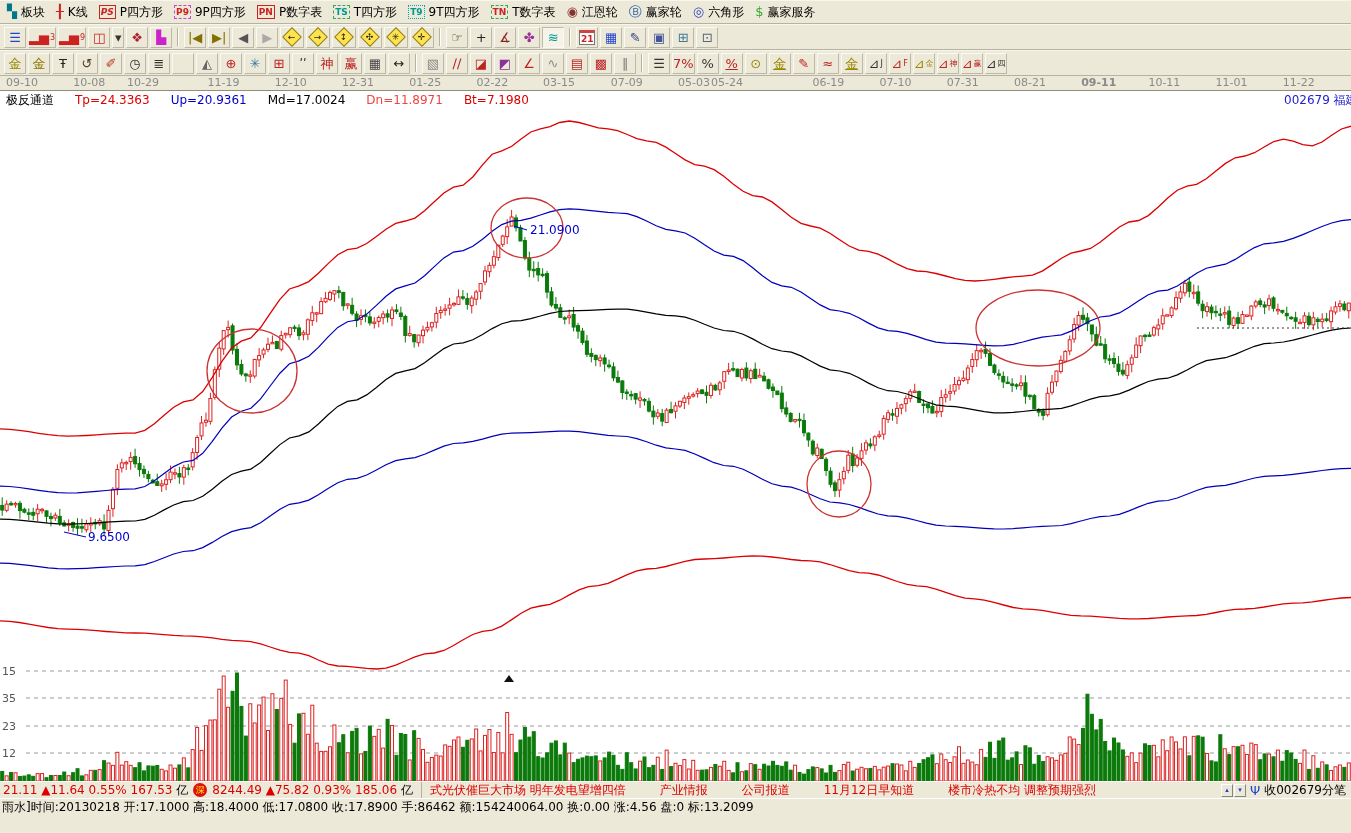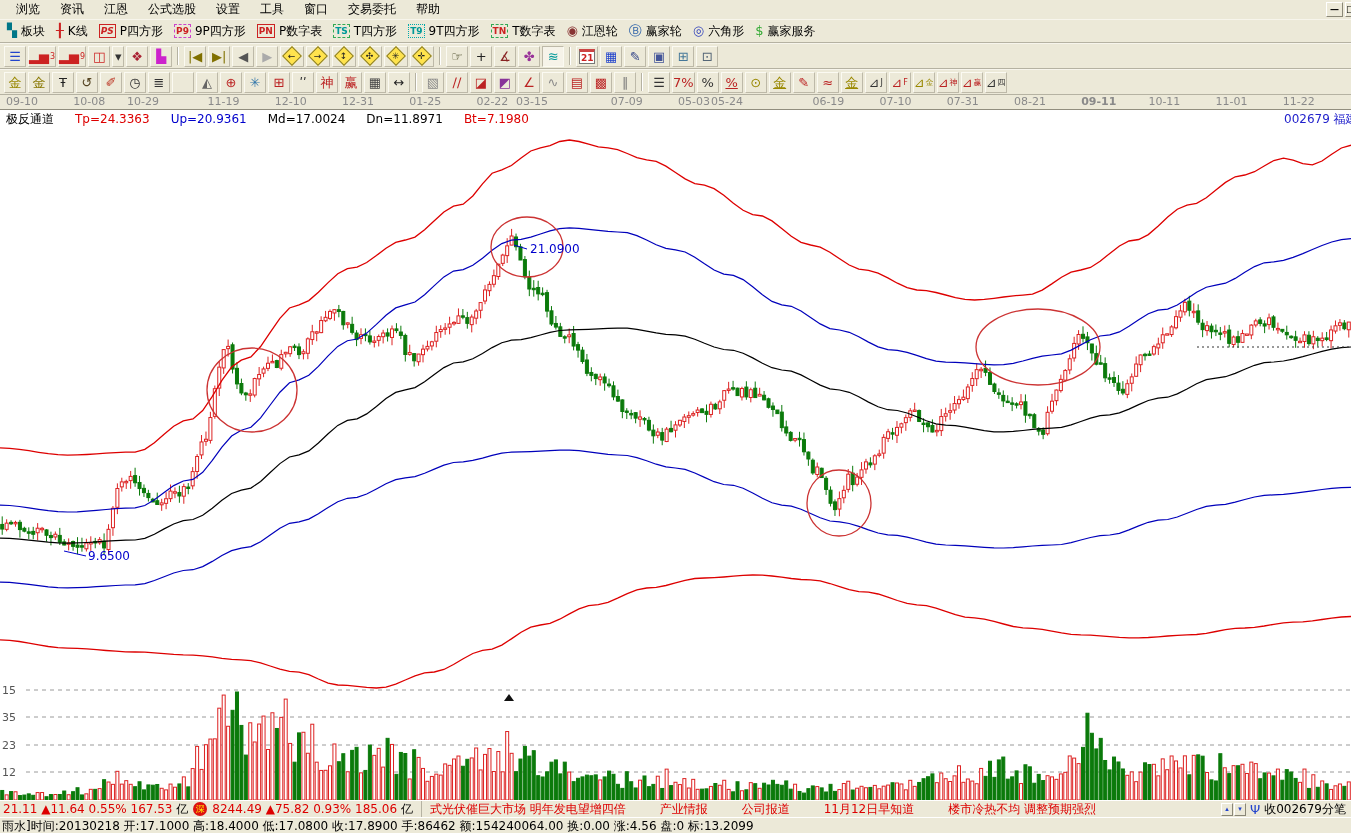--- a/index.html
+++ b/index.html
@@ -47,34 +47,20 @@
   .spinbtn { display:inline-block; width:12px; height:13px; font-size:7px; line-height:11px; text-align:center; border:1px solid; border-color:#fff #8a8777 #8a8777 #fff; background:#ece9d8; color:#2244cc; margin-left:1px; }
   .antenna { color:#2244cc; font-size:13px; margin:0 4px; }
   .rlabel { color:#000; margin-right:2px; }
 
   .infobar { height:16px; background:#ece9d8; border-top:1px solid #fff; font-size:12px; white-space:nowrap; overflow:hidden; padding-left:2px; }
 </style>
 </head>
 <body>
 
 <div class="app">
-  <div class="menubar">
-      <span class="menu-item">浏览</span>
-      <span class="menu-item">资讯</span>
-      <span class="menu-item">江恩</span>
-      <span class="menu-item">公式选股</span>
-      <span class="menu-item">设置</span>
-      <span class="menu-item">工具</span>
-      <span class="menu-item">窗口</span>
-      <span class="menu-item">交易委托</span>
-      <span class="menu-item">帮助</span>
-      <span class="mb-spacer"></span>
-      <span class="winbtn">—</span>
-      <span class="winbtn clip">□</span>
-    </div>
   <div class="tb tb-main">
       <span class="tbtn2">
         <span class="g" style="color: rgb(0, 119, 136);">▚</span>
         <span>板块</span>
       </span>
       <span class="tbtn2">
         <span class="g" style="color: rgb(204, 34, 34);">╂</span>
         <span>K线</span>
       </span>
       <span class="tbtn2">
@@ -356,36 +342,36 @@
     </div>
   <div class="dates">
       <span style="left: 6px;">09-10</span>
       <span style="left: 73.2px;">10-08</span>
       <span style="left: 127px;">10-29</span>
       <span style="left: 207.6px;">11-19</span>
       <span style="left: 274.8px;">12-10</span>
       <span style="left: 342px;">12-31</span>
       <span style="left: 409.2px;">01-25</span>
       <span style="left: 476.4px;">02-22</span>
-      <span style="left: 516px;">03-15</span>
+      <span style="left: 543px;">03-15</span>
       <span style="left: 610.8px;">07-09</span>
       <span style="left: 678px;">05-03</span>
       <span style="left: 711px;">05-24</span>
       <span style="left: 812.4px;">06-19</span>
       <span style="left: 879.6px;">07-10</span>
       <span style="left: 946.8px;">07-31</span>
       <span style="left: 1014px;">08-21</span>
       <span style="left: 1081.2px; font-weight: bold;">09-11</span>
       <span style="left: 1148.4px;">10-11</span>
       <span style="left: 1215.6px;">11-01</span>
       <span style="left: 1282.8px;">11-22</span>
       <span style="left: 1350px;">12-13</span>
     </div>
   <div class="chartwrap">
-    <div class="ind-header"><span style="color: rgb(0, 0, 0);">极反通道</span><span style="color: rgb(221, 0, 0);">Tp=24.3363</span><span style="color: rgb(0, 0, 204);">Up=20.9361</span><span style="color: rgb(0, 0, 0);">Md=17.0024</span><span style="color: #000000;">Dn=11.8971</span><span style="color: rgb(221, 0, 0);">Bt=7.1980</span></div>
+    <div class="ind-header"><span style="color: rgb(0, 0, 0);">极反通道</span><span style="color: rgb(221, 0, 0);">Tp=24.3363</span><span style="color: rgb(0, 0, 204);">Up=20.9361</span><span style="color: rgb(0, 0, 0);">Md=17.0024</span><span style="color: #ef4444;">Dn=11.8971</span><span style="color: rgb(221, 0, 0);">Bt=7.1980</span></div>
     <div class="stock-label">002679 福建</div>
     <svg id="chart" width="1351" height="690" viewBox="0 0 1351 690">
         <defs>
           <clipPath id="clipMain">
             <rect x="0" y="0" width="1351" height="580"></rect>
           </clipPath>
         </defs>
         <line x1="26" y1="580" x2="1351" y2="580" stroke="#9a9a9a" stroke-width="1" stroke-dasharray="4 4"></line>
         <text x="2" y="584" font-size="11" fill="#555" font-family="DejaVu Sans, sans-serif">15</text>
         <line x1="26" y1="607" x2="1351" y2="607" stroke="#9a9a9a" stroke-width="1" stroke-dasharray="4 4"></line>

